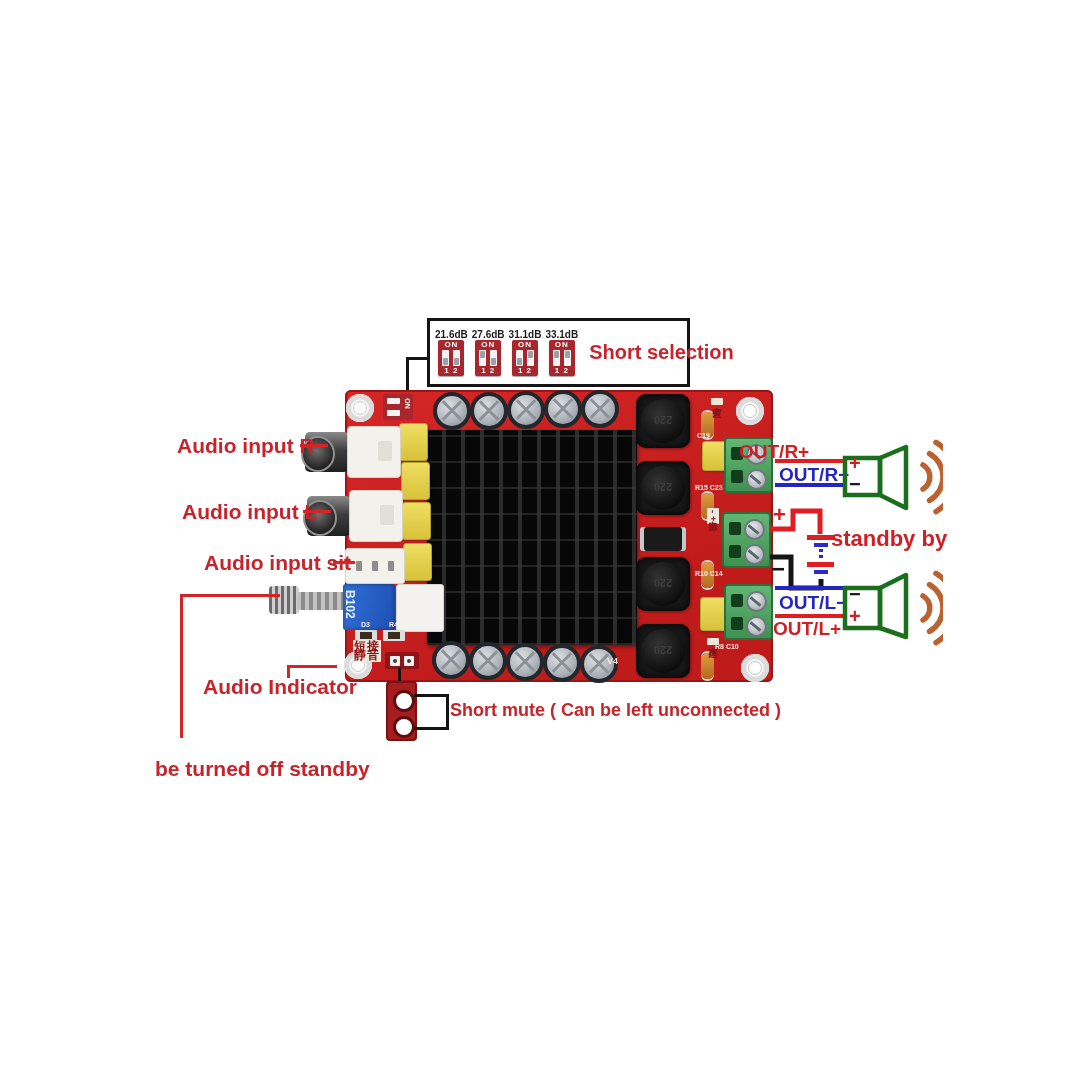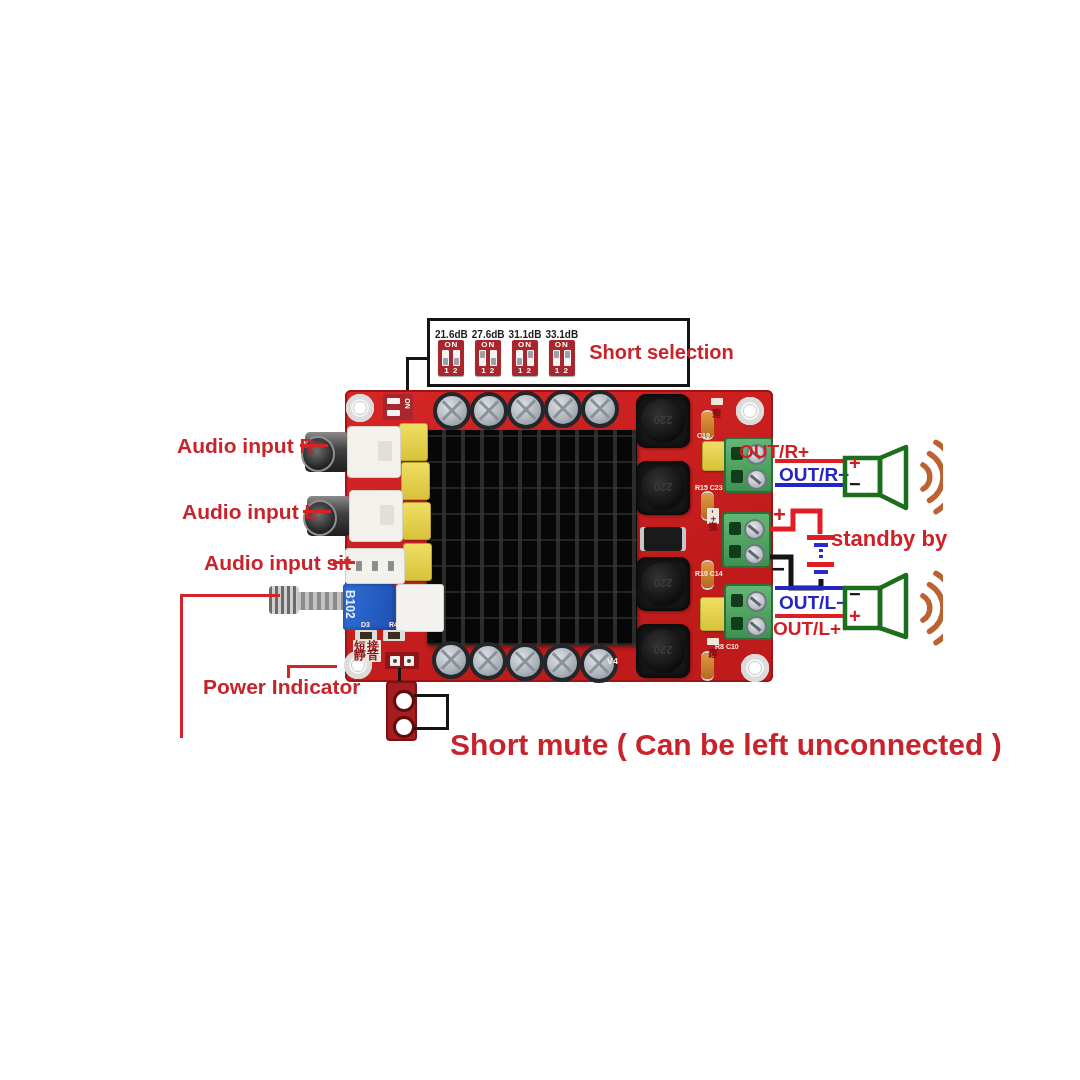--- a/index.html
+++ b/index.html
@@ -1,21 +1,21 @@
 <!DOCTYPE html>
 <html><head>
 <meta charset="utf-8">
 <style>
   html,body{margin:0;padding:0;background:#fff;}
   #canvas{position:relative;width:1042px;height:1080px;background:#ffffff;overflow:hidden;
           font-family:"Liberation Sans",sans-serif;}
   .abs{position:absolute;}
   
   .lab{position:absolute;color:#c8232a;font-size:21px;font-weight:600;white-space:nowrap;}
-  .lab.big{font-size:30px;margin-top:28px;}
+  .lab.big{font-size:18px;}
   .outlab{position:absolute;font-size:19px;font-weight:700;white-space:nowrap;}
   .red{color:#d01f24;} .blue{color:#2525c4;} .blk{color:#151515;}
   .rline{position:absolute;background:#d42427;}
   .kline{position:absolute;background:#151515;}
   .wire{position:absolute;}
   
   .gainbox{position:absolute;left:427px;top:318px;width:263px;height:69px;background:#fff;
            border:3px solid #141414;box-sizing:border-box;display:flex;align-items:center;
            padding:2px 4px 2px 5px;}
   .gopt{display:flex;flex-direction:column;align-items:center;margin-right:4px;}
@@ -269,26 +269,27 @@
 
   <div class="lab" style="left:177px;top:434px;">Audio input R</div>
   <div class="rline" style="left:300px;top:444px;width:28px;height:3px;"></div>
 
   <div class="lab" style="left:182px;top:500px;">Audio input L</div>
   <div class="rline" style="left:303px;top:510px;width:28px;height:3px;"></div>
 
   <div class="lab" style="left:204px;top:551px;">Audio input sit</div>
   <div class="rline" style="left:333px;top:561px;width:22px;height:3px;"></div>
 
-  <div class="lab" style="left:203px;top:675px;">Power Indicator</div>
+  <div class="lab" style="left:203px;top:675px;">Audio Indicator</div>
   <div class="rline" style="left:287px;top:665px;width:3px;height:13px;"></div>
   <div class="rline" style="left:287px;top:665px;width:50px;height:3px;"></div>
 
   <div class="rline" style="left:180px;top:594px;width:100px;height:3px;"></div>
   <div class="rline" style="left:180px;top:594px;width:3px;height:144px;"></div>
+  <div class="lab" style="left:155px;top:757px;">be turned off standby</div>
 
   <div class="kline" style="left:398px;top:668px;width:3px;height:15px;"></div>
   <div class="mconn">
     <div class="mc" style="top:7px;"></div>
     <div class="mc" style="top:33px;"></div>
   </div>
   <div class="bracket"></div>
   <div class="lab big" style="left:450px;top:700px;">Short mute ( Can be left unconnected )</div>
 
   <div class="outlab red" style="left:739px;top:441px;">OUT/R+</div>

